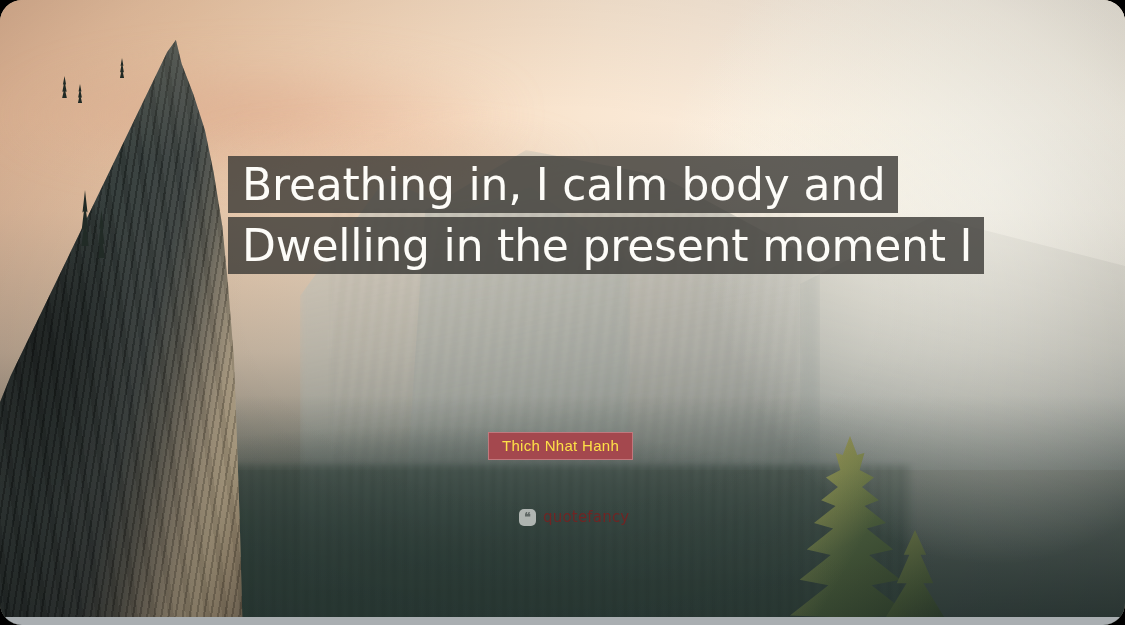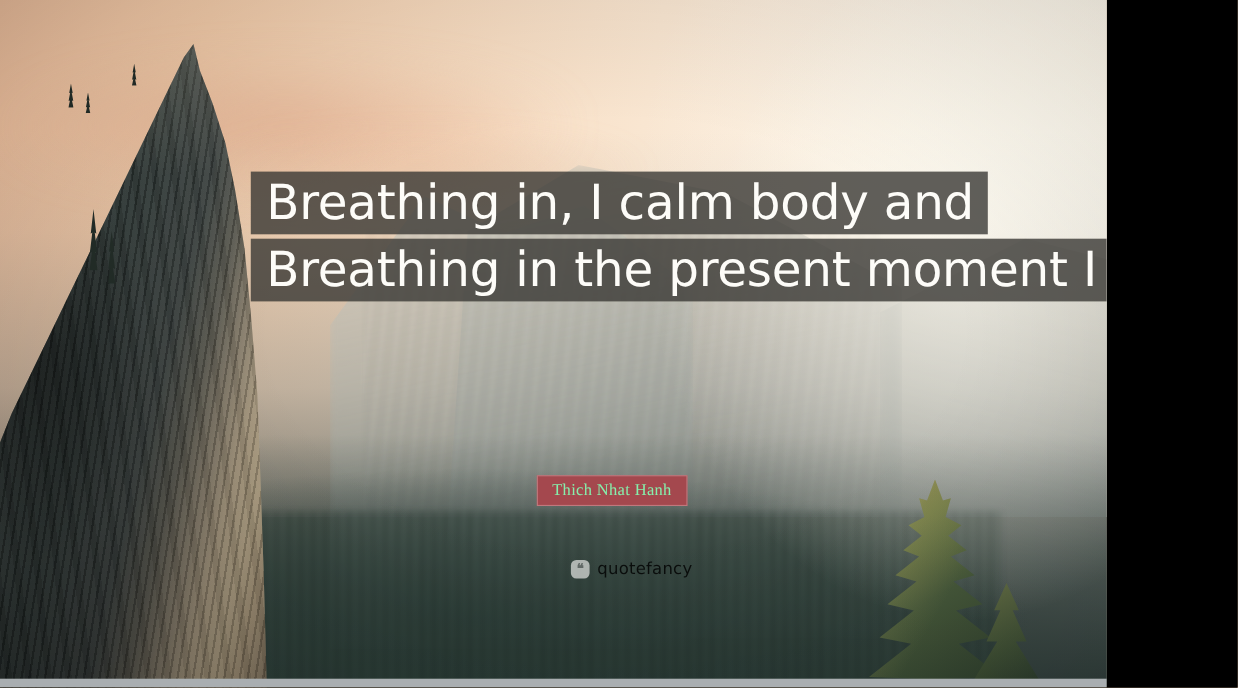--- a/index.html
+++ b/index.html
@@ -6,23 +6,24 @@
   * { margin:0; padding:0; box-sizing:border-box; }
   html, body {
     width:1125px; height:625px;
     overflow:hidden;
     background:#000;
     font-family:"Liberation Sans", sans-serif;
   }
 
   #stage{
     position:relative;
-    width:1006px; height:625px;
+    width:1125px; height:625px;
     overflow:hidden;
     background:#c9ae92;
+    border-radius:22px;
   }
 
   
   .photo{ position:absolute; inset:0; overflow:hidden; }
 
   
   .sky{
     position:absolute; left:0; top:0; width:1125px; height:470px;
     background:
       radial-gradient(ellipse 560px 420px at 1040px 190px, rgba(255,253,244,.97) 0%, rgba(255,250,236,.72) 34%, rgba(255,245,228,0) 68%),
@@ -201,27 +202,27 @@
     white-space:nowrap;
     font-family:"DejaVu Sans", sans-serif;
   }
 
   
   .author{
     position:absolute;
     left:488px; top:432px;
     background:#a4484e;
     border:1px solid rgba(216,160,164,.55);
-    color:#86efac;
+    color:#fde047;
     font-size:15px;
     line-height:26px;
     letter-spacing:.3px;
     padding:0 13px;
     white-space:nowrap;
-    font-family:Liberation Serif, serif;
+    font-family:Liberation Sans, sans-serif;
   }
 
   
   .watermark{
     position:absolute;
     left:519px; top:508px;
     display:flex;
     align-items:center;
     gap:7px;
     opacity:.80;
@@ -233,21 +234,21 @@
     display:flex;
     align-items:center;
     justify-content:center;
     color:#6c7270;
     font-size:12px;
     line-height:1;
     font-weight:700;
     font-family:"DejaVu Serif", serif;
   }
   .wm-text{
-    color:#000000;
+    color:#7f1d1d;
     font-size:15px;
     letter-spacing:.2px;
     font-family:"DejaVu Sans", sans-serif;
   }
 
   
   .bottombar{
     position:absolute;
     left:0; bottom:0;
     width:1125px; height:8px;
@@ -288,21 +289,21 @@
       <div class="con-body"></div>
       <div class="con-hi"></div>
     </div>
     <div class="con-small"></div>
 
     <div class="grade"></div>
   </div>
 
   <div class="quote">
     <span class="qline">Breathing in, I calm body and</span>
-    <span class="qline">Breathing in the present moment I</span>
+    <span class="qline">Dwelling in the present moment I</span>
   </div>
 
   <div class="author">Thich Nhat Hanh</div>
 
   <div class="watermark">
     <span class="wm-icon">❝</span>
     <span class="wm-text">quotefancy</span>
   </div>
 
   <div class="bottombar"></div>

